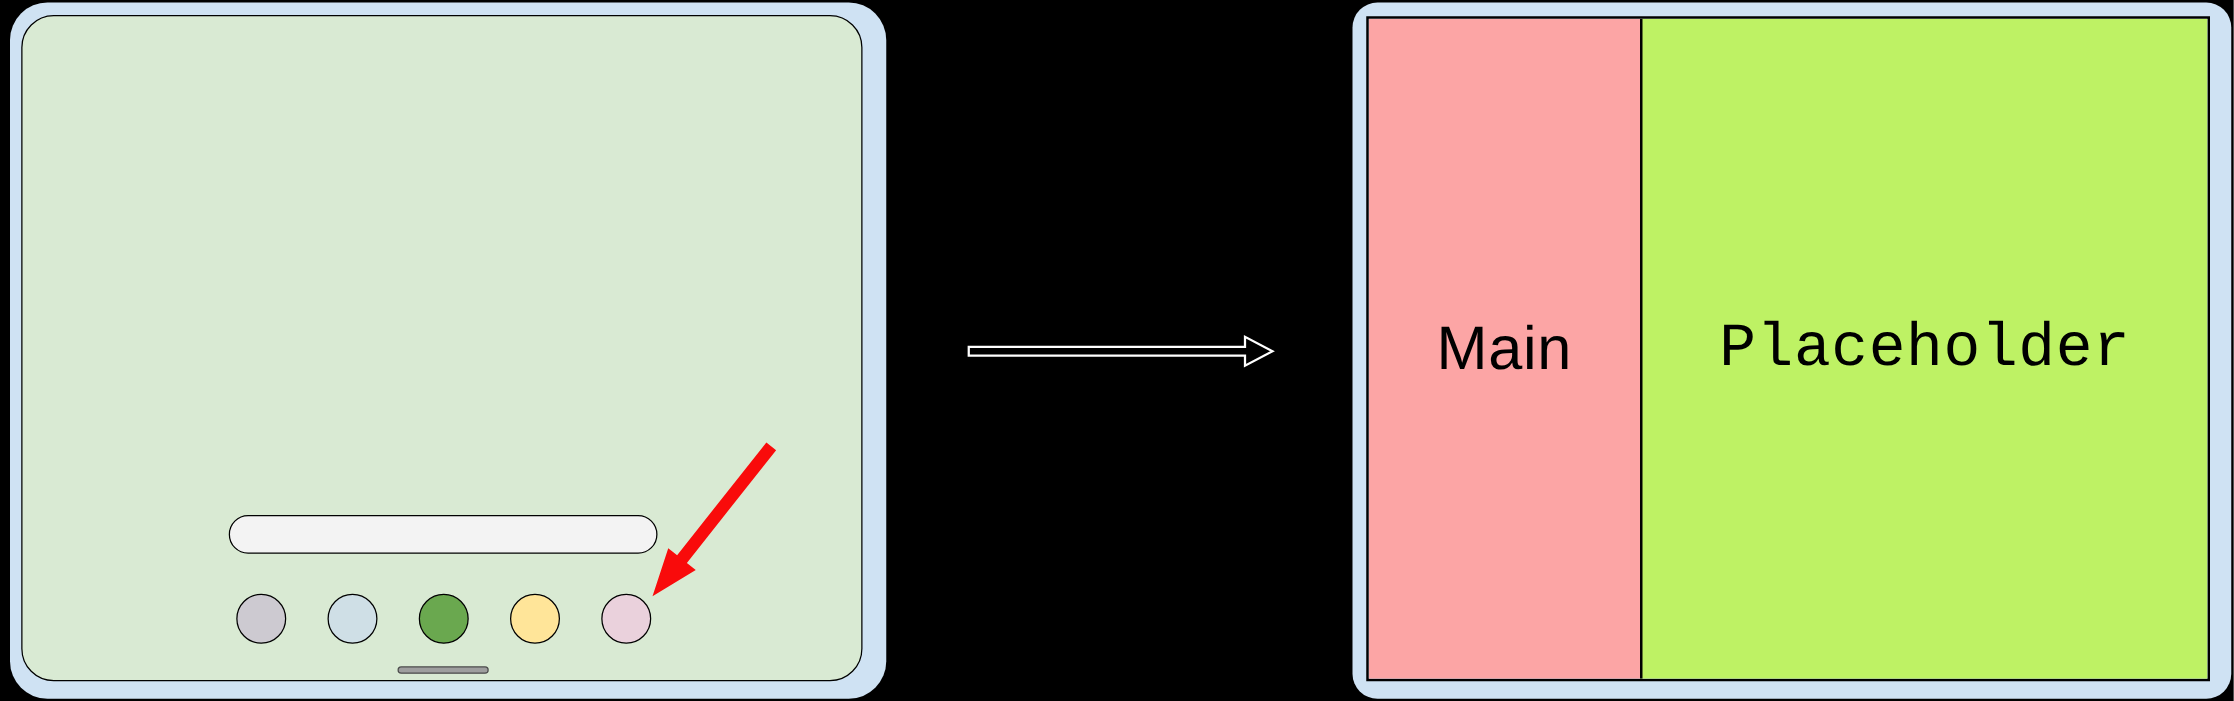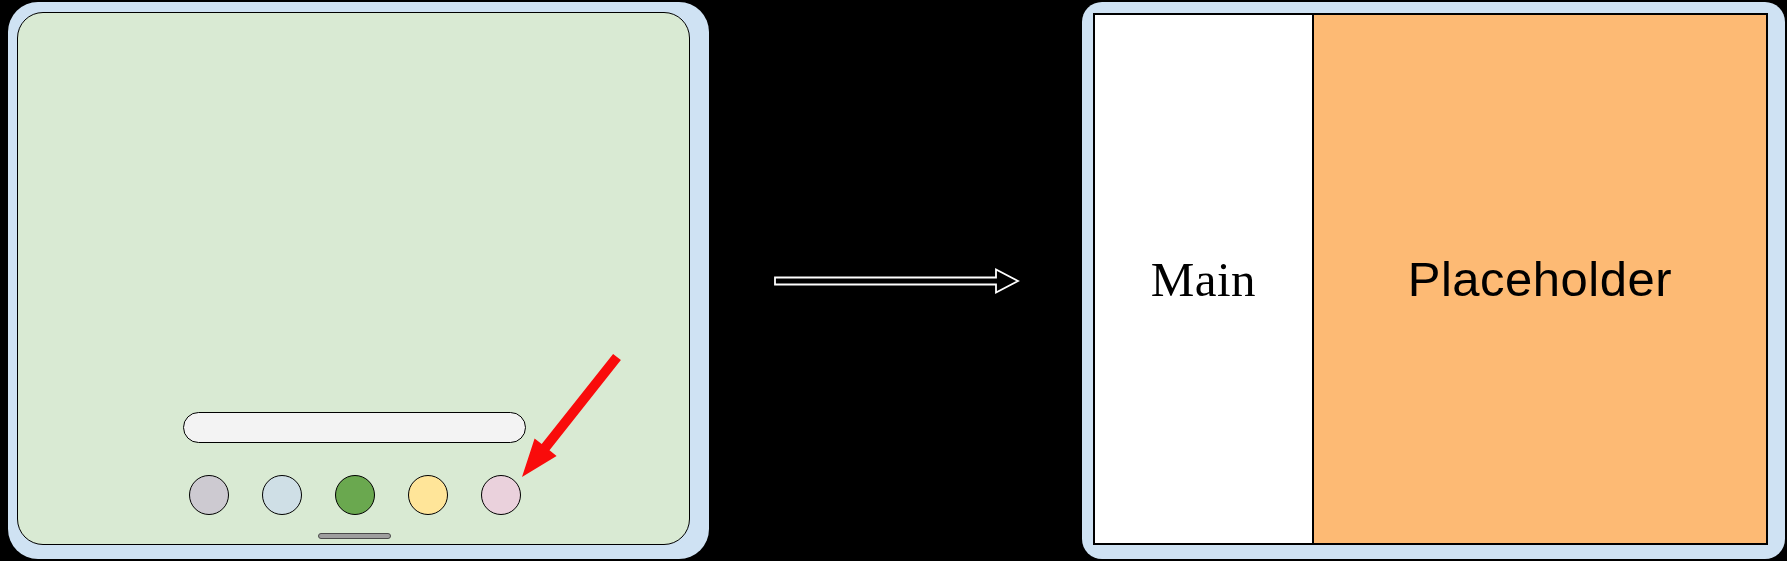--- a/index.html
+++ b/index.html
@@ -130,22 +130,22 @@
   <svg class="overlay-svg" viewBox="0 0 1787 561">
     <polygon points="613.1,353.9 541.7,444.1 534.6,438.5 522,477 556.6,455.9 549.5,450.3 620.9,360.1" fill="#f90b0b"></polygon>
   </svg>
 
   <svg class="overlay-svg" viewBox="0 0 1787 561">
     <polygon class="flow-arrow-shape" points="775,277.5 996,277.5 996,269.5 1018,281 996,292.5 996,284.5 775,284.5" fill="#000000"></polygon>
   </svg>
 
   <div class="device device-after" style="background-color: rgb(207, 226, 243);">
     <div class="screen-split">
-      <div class="panel panel-main" style="background-color: #ffffff; font-family: Liberation Serif, serif;">
+      <div class="panel panel-main" style="background-color: #fca5a5;">
         <span class="panel-label">Main</span>
       </div>
-      <div class="panel panel-placeholder" style="background-color: #fdba74;">
+      <div class="panel panel-placeholder" style="background-color: #bef264; font-family: Liberation Mono, monospace;">
         <span class="panel-label">Placeholder</span>
       </div>
     </div>
   </div>
 
 </div>
 
 </body></html>

